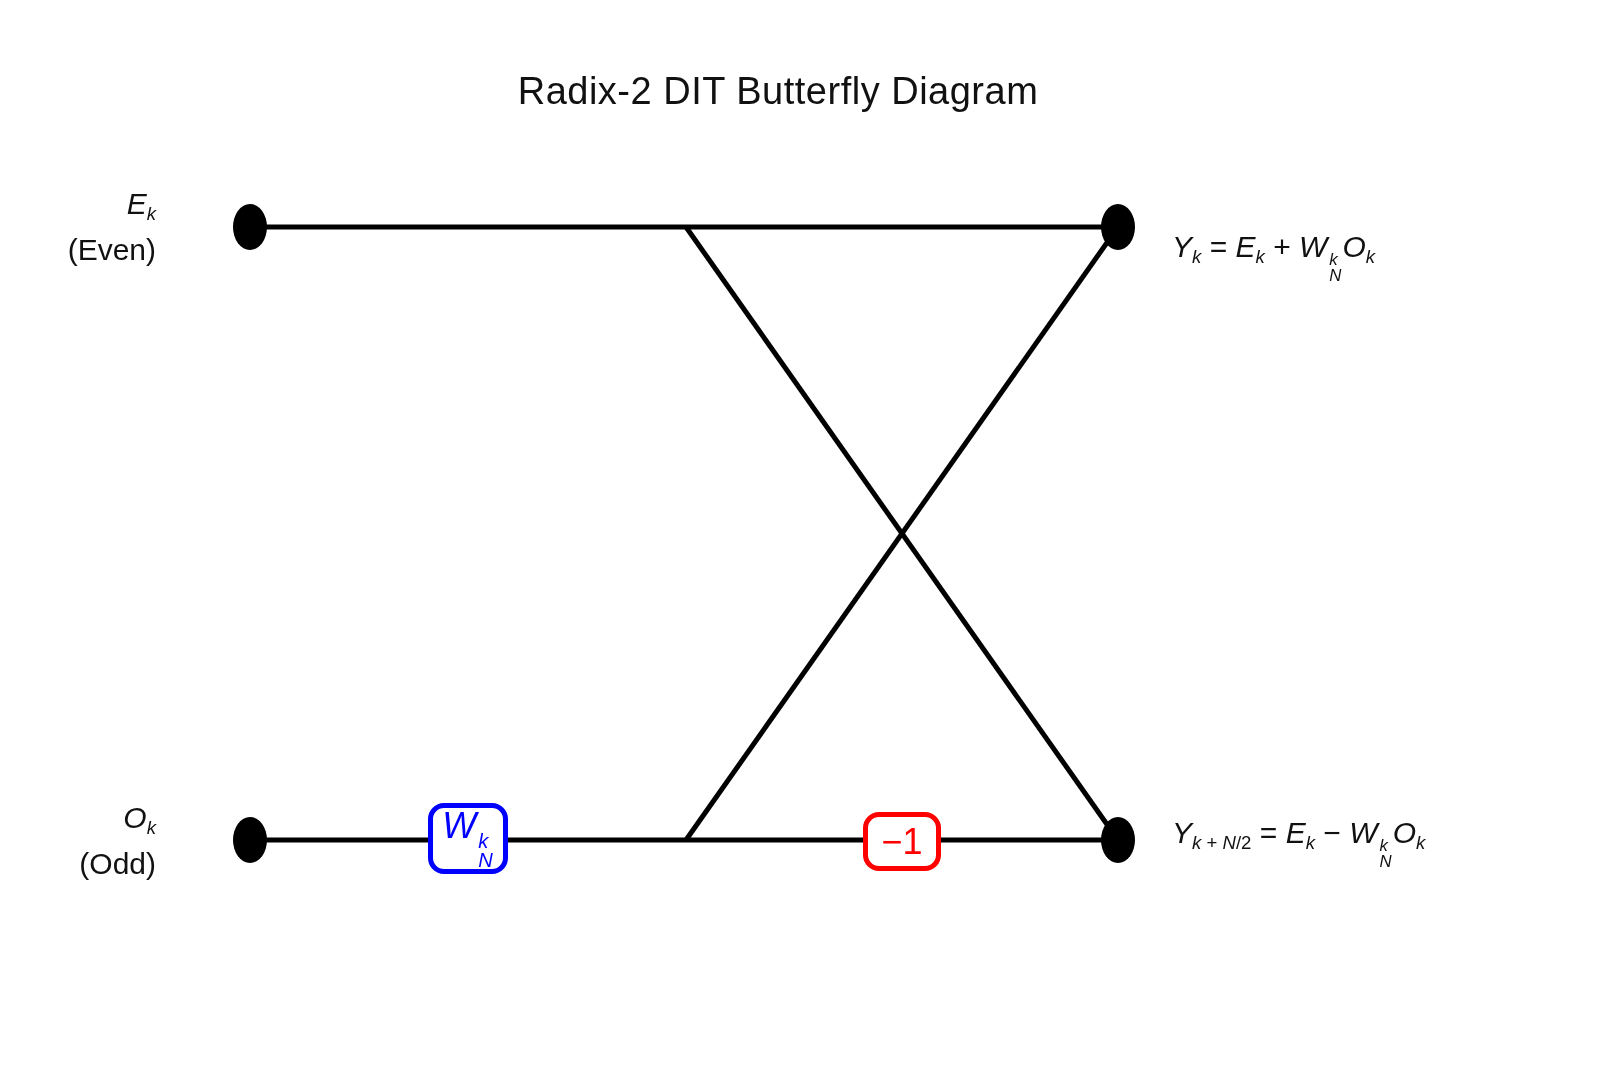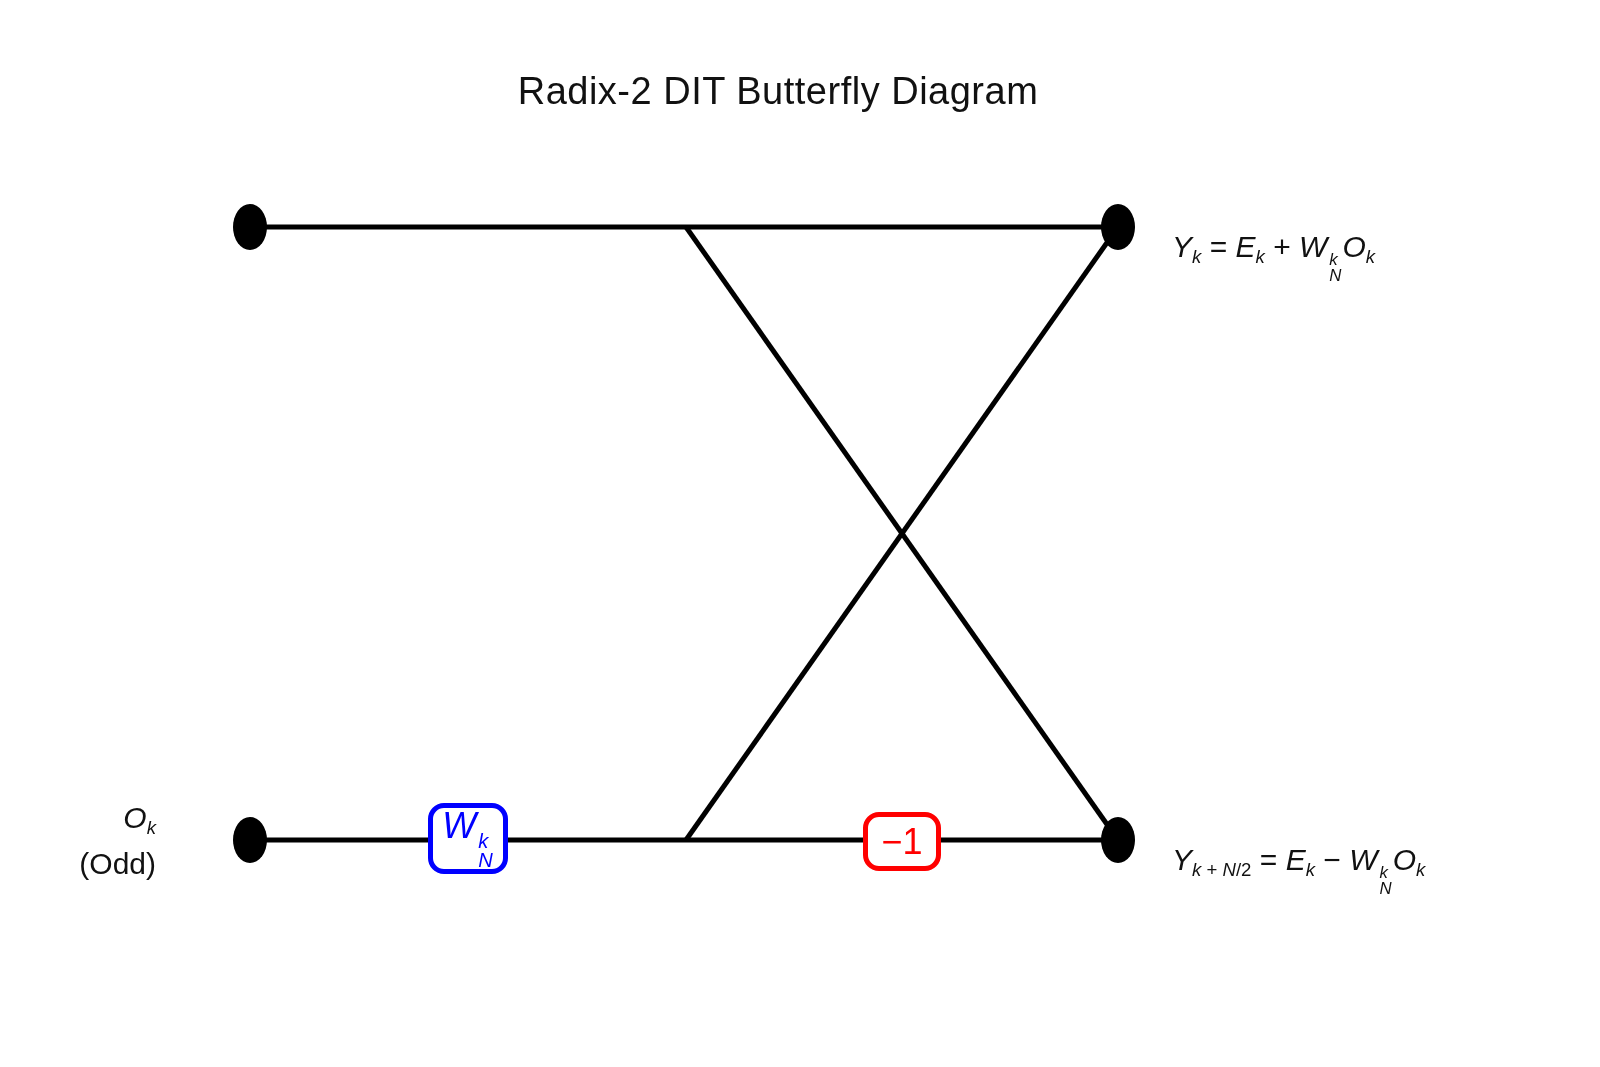--- a/index.html
+++ b/index.html
@@ -28,21 +28,21 @@
     text-align:right;font-size:30px;line-height:36px;white-space:nowrap;z-index:2;
   }
   .node-label.even{top:227px;}
   .node-label.odd{top:841px;}
 
   .equation{
     position:absolute;left:1172px;transform:translateY(-50%);
     font-size:30px;line-height:1;white-space:nowrap;z-index:2;margin-top:29px;
   }
   .equation.top{top:229px;}
-  .equation.bottom{top:842px;text-align:center;}
+  .equation.bottom{top:815px;text-align:center;}
 
   .op-box{
     position:absolute;z-index:3;background:var(--c-bg);
     display:flex;align-items:center;justify-content:center;
     border-radius:16px;white-space:nowrap;line-height:1;
   }
   .op-box.twiddle{
     left:428px;top:803px;width:80px;height:71px;
     border:5px solid var(--c-twiddle);color:var(--c-twiddle);font-size:36px;
   }
@@ -74,20 +74,24 @@
     <line x1="686" y1="840" x2="1118" y2="227" stroke="var(--c-line)" stroke-width="5"></line>
 
     <ellipse cx="250" cy="227" rx="17" ry="23" fill="var(--c-line)"></ellipse>
     <ellipse cx="250" cy="840" rx="17" ry="23" fill="var(--c-line)"></ellipse>
     <ellipse cx="1118" cy="227" rx="17" ry="23" fill="var(--c-line)"></ellipse>
     <ellipse cx="1118" cy="840" rx="17" ry="23" fill="var(--c-line)"></ellipse>
   </svg>
 
   <div class="diagram-title">Radix-2 DIT Butterfly Diagram</div>
 
+  <div class="node-label even">
+    <div><span class="it">E</span><span class="it msub">k</span></div>
+    <div>(Even)</div>
+  </div>
 
   <div class="node-label odd">
     <div><span class="it">O</span><span class="it msub">k</span></div>
     <div>(Odd)</div>
   </div>
 
   <div class="equation top"><span class="it">Y</span><span class="it msub">k</span><span> = </span><span class="it">E</span><span class="it msub">k</span><span> + </span><span class="it">W</span><span class="stack">
         <span>k</span>
         <span>N</span>
       </span><span class="it">O</span><span class="it msub">k</span></div>

